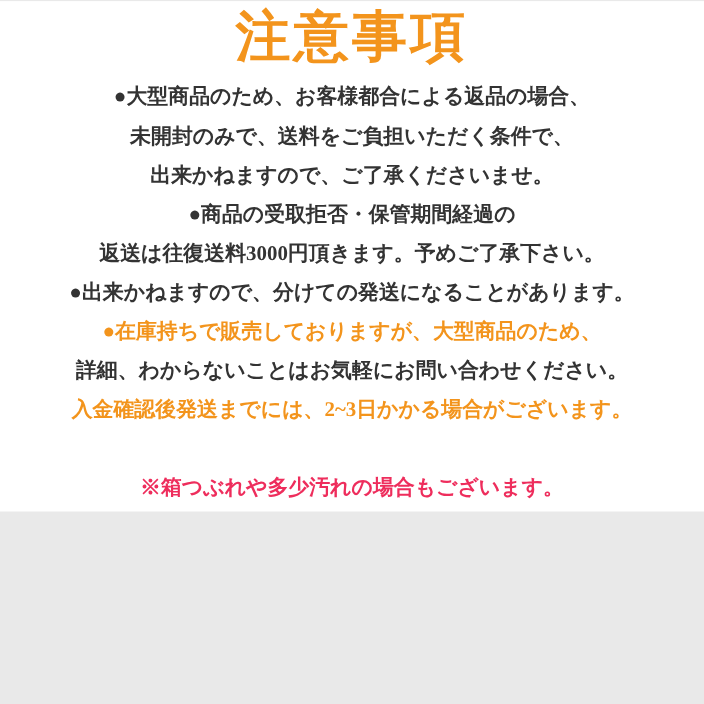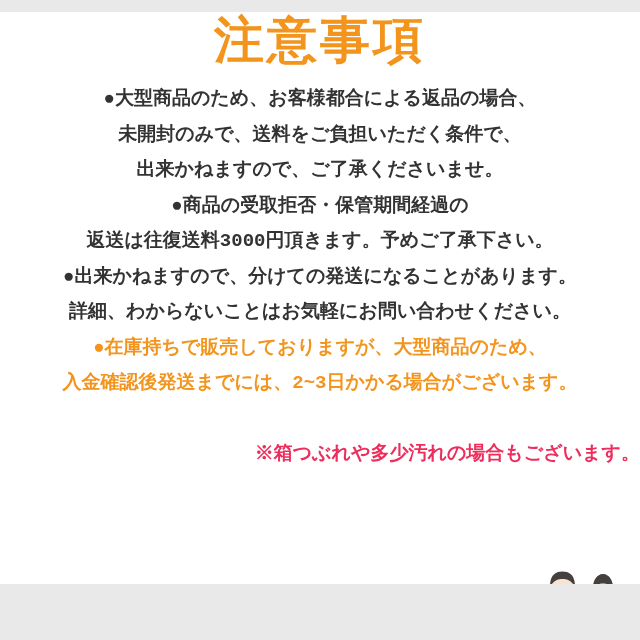--- a/index.html
+++ b/index.html
@@ -4,25 +4,25 @@
 <style>
   :root{
     --orange:#F3941C;
     --pink:#EE2D5C;
     --dark:#333333;
     --bg:#FFFFFF;
   }
   html,body{margin:0;padding:0;background:#e9e9e9;}
   .canvas{
     position:relative;
-    width:640px;height:572px;
-    margin:12px auto;
+    width:640px;height:464px;
+    margin:1px auto;
     background:var(--bg);
     overflow:hidden;
-    font-family:Liberation Mono, monospace;
+    font-family:Liberation Serif, serif;
   }
   .page-title{
     position:absolute;
     top:4px;left:0;right:0;
     margin:0;
     text-align:center;
     font-size:50px;
     line-height:56px;
     font-weight:900;
     letter-spacing:3px;
@@ -36,43 +36,43 @@
   .line{
     font-size:19px;
     line-height:35.5px;
     font-weight:700;
     white-space:nowrap;
   }
   .c-dark{color:var(--dark);}
   .c-orange{color:var(--orange);}
   .c-pink{color:var(--pink);}
   .gap-import{margin-top:39px;}
-  .gap-box{margin-top:35px;text-align:right;}
+  .gap-box{margin-top:35px;}
   .staff-illustration{
     position:absolute;
     left:540px;top:555px;
     width:100px;height:85px;
   }
 </style>
 </head>
 <body>
 
 <div class="canvas">
 
   <h1 class="page-title">注意事項</h1>
 
   <div class="notice-block">
     <div class="line c-dark">●大型商品のため、お客様都合による返品の場合、</div>
     <div class="line c-dark">未開封のみで、送料をご負担いただく条件で、</div>
     <div class="line c-dark">出来かねますので、ご了承くださいませ。</div>
     <div class="line c-dark">●商品の受取拒否・保管期間経過の</div>
     <div class="line c-dark">返送は往復送料3000円頂きます。予めご了承下さい。</div>
     <div class="line c-dark">●出来かねますので、分けての発送になることがあります。</div>
+    <div class="line c-orange">●在庫持ちで販売しておりますが、大型商品のため、</div>
     <div class="line c-dark">詳細、わからないことはお気軽にお問い合わせください。</div>
-    <div class="line c-orange">●在庫持ちで販売しておりますが、大型商品のため、</div>
     <div class="line c-orange">入金確認後発送までには、2~3日かかる場合がございます。</div>
 
 
     <div class="line c-pink gap-box">※箱つぶれや多少汚れの場合もございます。</div>
   </div>
 
   <svg class="staff-illustration" viewBox="0 0 100 85" xmlns="http://www.w3.org/2000/svg" aria-hidden="true">
 
     <g>
 

